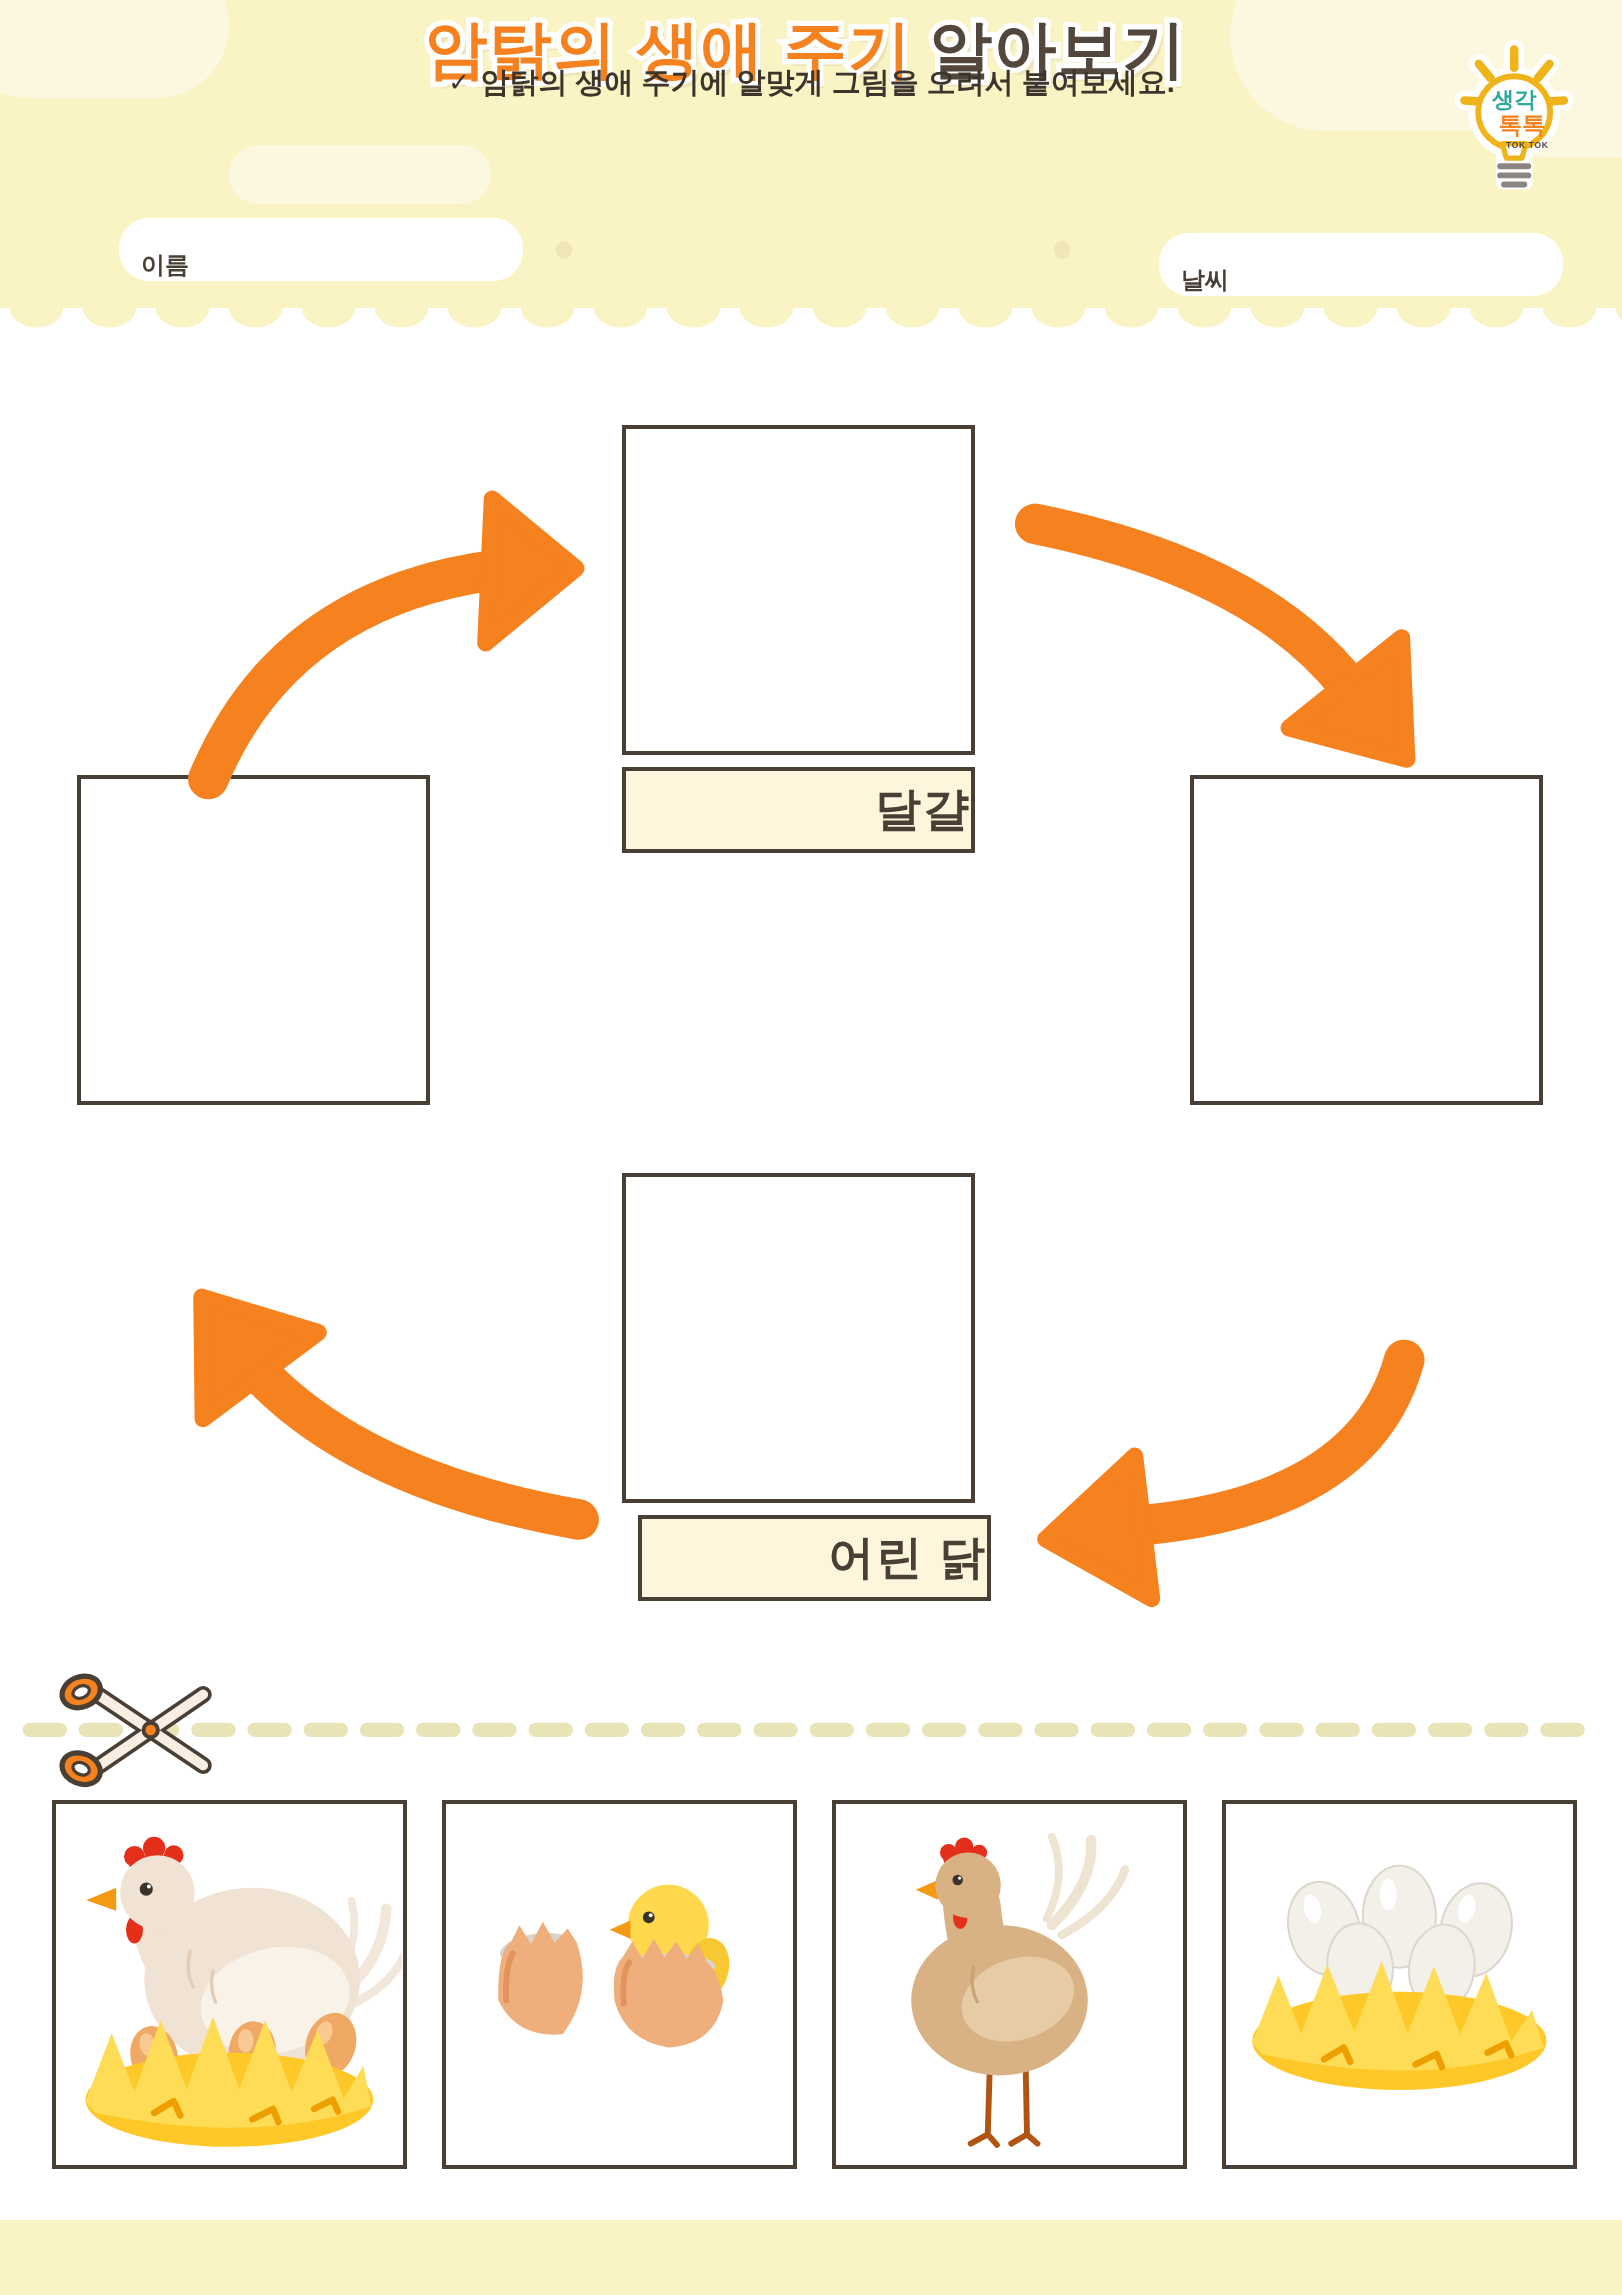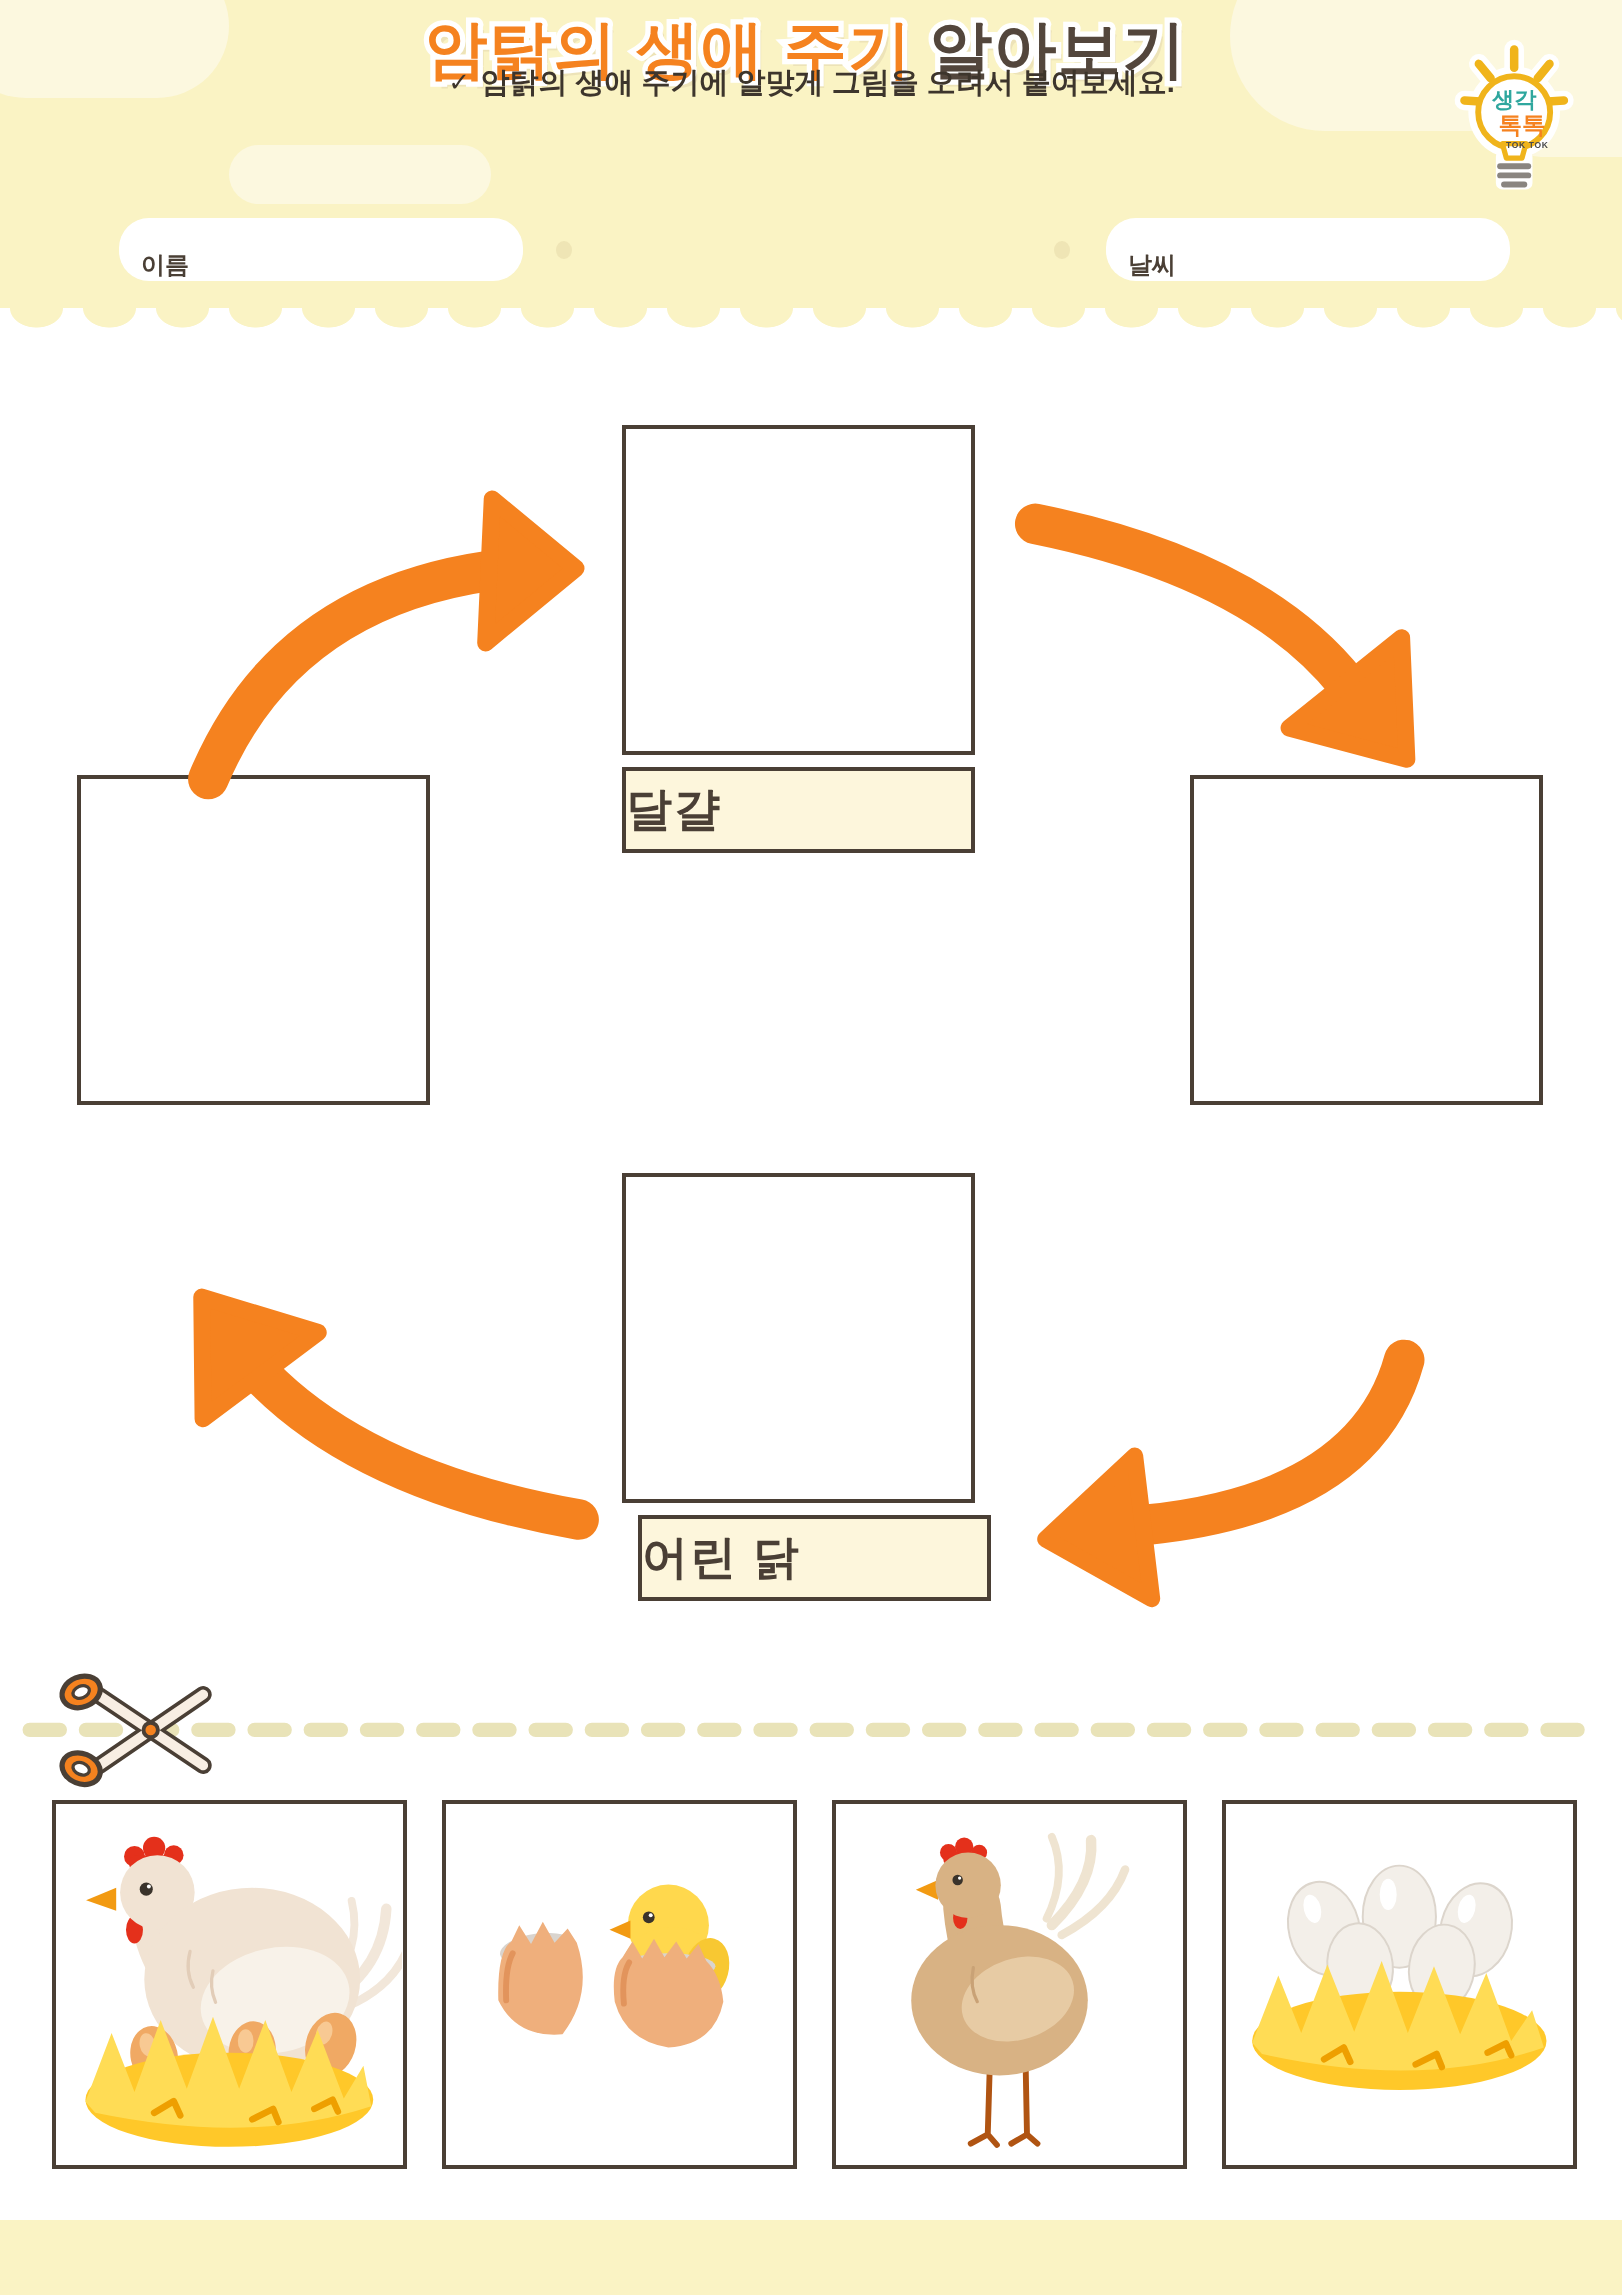--- a/index.html
+++ b/index.html
@@ -30,21 +30,21 @@
 
   .field{position:absolute;top:218px;height:63px;background:#ffffff;border-radius:30px;
     display:flex;align-items:flex-end;padding-left:22px;box-sizing:border-box;
     font-size:24px;font-weight:bold;color:#4A3F35;}
   .dot{position:absolute;width:15.7px;height:18.3px;border-radius:50%;background:#EFE5B5;}
 
   
   .slot{position:absolute;width:353px;height:330px;background:#fff;
     border:4.6px solid #4A3F35;box-sizing:border-box;}
   .slot-label{position:absolute;width:353px;height:86px;background:#FDF6DC;
-    border:4.6px solid #4A3F35;box-sizing:border-box;display:flex;align-items:center;justify-content:flex-start;
+    border:4.6px solid #4A3F35;box-sizing:border-box;display:flex;align-items:center;justify-content:flex-end;
     font-size:46px;font-weight:bold;color:#4A3F35;letter-spacing:2px;}
   .arrows{position:absolute;left:0;top:393px;pointer-events:none;}
 
   
   .cutline{position:absolute;left:0;top:1722px;}
   .scissors{position:absolute;left:51px;top:1667px;}
 
   
   .card{position:absolute;top:1800px;width:355px;height:369px;background:#fff;
     border:4.6px solid #4A3F35;box-sizing:border-box;}
@@ -78,21 +78,21 @@
   <div class="instruction">
     <span class="check">✓</span>
     <span>암탉의 생애 주기에 알맞게 그림을 오려서 붙여보세요.</span>
   </div>
 
   <div class="field" style="left:119px;width:404px;">
     <span>이름</span>
   </div>
   <div class="dot" style="left:556px;top:241px;"></div>
   <div class="dot" style="left:1054px;top:241px;"></div>
-  <div class="field" style="left:1106px;width:404px;">
+  <div class="field" style="left:1159px;width:404px;margin-top:15px;">
     <span>날씨</span>
   </div>
 
   <svg class="logo" style="position:absolute;left:1454px;top:39px;" width="121" height="157" viewBox="0 0 185 240">
     <g stroke="#ffffff" stroke-width="30" stroke-linecap="round" fill="none">
       <path d="M92 16 L92 44"></path>
         <path d="M38 38 L56 60"></path>
         <path d="M146 38 L128 60"></path>
       <path d="M16 94 L46 96"></path>
         <path d="M168 94 L138 96"></path>

